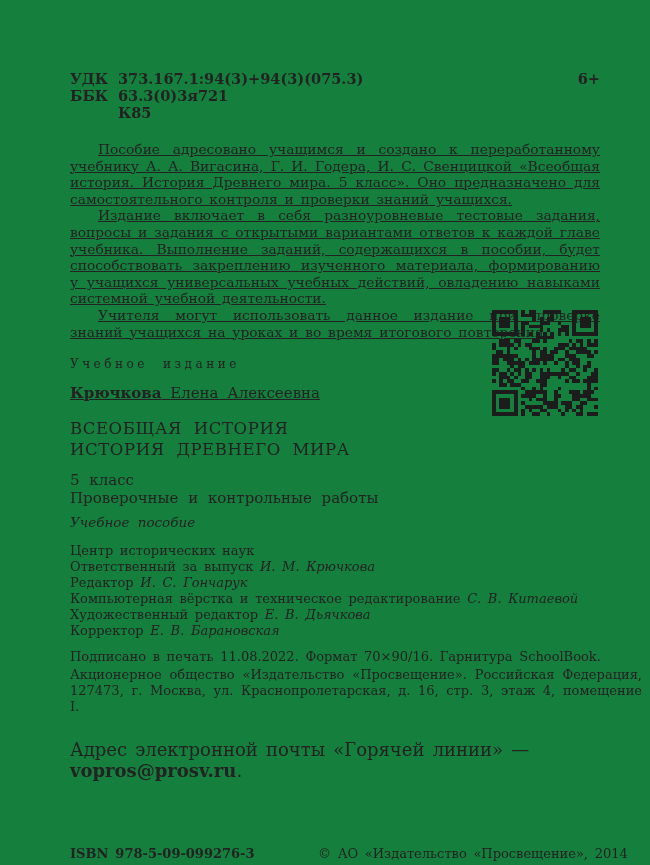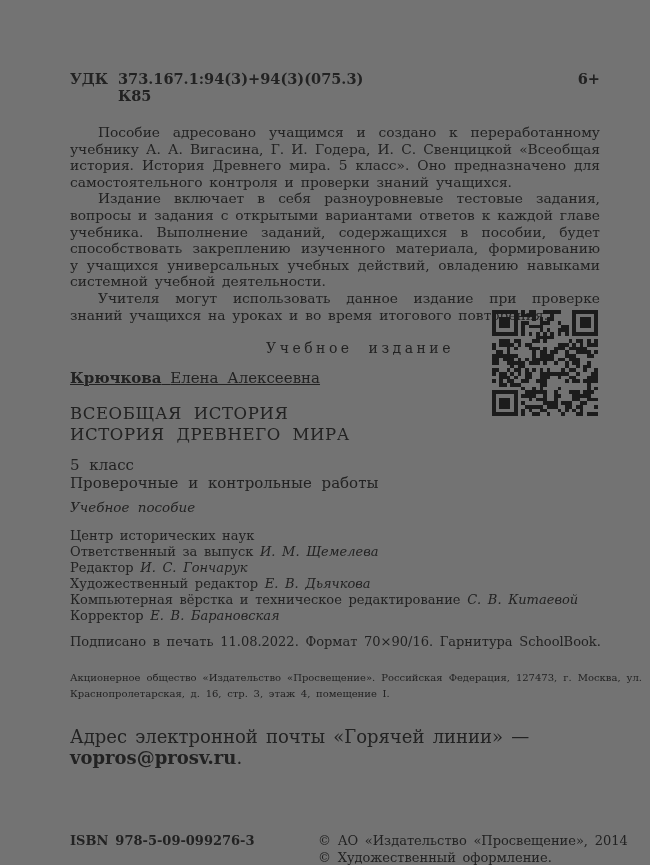--- a/index.html
+++ b/index.html
@@ -1,20 +1,20 @@
 <!DOCTYPE html>
 <html><head>
 <meta charset="utf-8">
 <style>
   html, body { margin: 0; padding: 0; background: #ffffff; }
   .page {
     position: relative;
     width: 650px;
     height: 865px;
-    background: #737373;
+    background: #15803d;
     box-sizing: border-box;
     padding: 70px 0 0 70px;
     font-family: "DejaVu Serif", "Liberation Serif", serif;
     color: #222222;
     overflow: hidden;
   }
 
   
   .udk-block {
     position: relative;
@@ -29,30 +29,30 @@
   .code-indent { margin-left: 48px; }
   .age-badge { position: absolute; top: 0; right: 0; font-weight: bold; }
 
   
   .annotation {
     width: 530px;
     margin-top: 20px;
     font-size: 13.8px;
     line-height: 16.6px;
     text-align: justify;
+    text-decoration: underline;
   }
   .annotation p { margin: 0; text-indent: 28px; word-spacing: 2.5px; }
 
   
   .edition-kind {
     margin-top: 17px;
-    font-size: 14px;
+    font-size: 12px;
     letter-spacing: 3.5px;
     word-spacing: 8px;
-    text-align: center;
   }
   .author-line { margin-top: 13px; font-size: 15px; word-spacing: 4px; text-decoration: underline; }
   .author-surname { font-weight: bold; }
   .book-title {
     margin-top: 16px;
     font-size: 16.5px;
     font-weight: normal;
     line-height: 21px;
     word-spacing: 6px;
     letter-spacing: 0.6px;
@@ -63,23 +63,23 @@
 
   
   .credits { margin-top: 13px; font-size: 13px; line-height: 16px; word-spacing: 2.5px; }
   .credit-name { font-style: italic; }
 
   
   .print-info { margin-top: 10px; font-size: 13px; line-height: 16px; word-spacing: 2.5px; }
   .blank-gap-small { display: inline-block; width: 34px; }
   .blank-gap-large { display: inline-block; width: 50px; }
   .publisher-block {
-    margin-top: 20px;
+    margin-top: 2px;
     width: 572px;
-    font-size: 10px;
+    font-size: 13px;
     line-height: 16px;
     text-align: justify;
     word-spacing: 2.5px;
   }
   .email-line { margin-top: 24px; font-size: 18px; word-spacing: 2.5px; }
   .email-address { font-weight: bold; }
 
   
   .footer {
     margin-top: 64px;
@@ -104,20 +104,23 @@
 </style>
 </head>
 <body>
 
 <div class="page">
 
   <div class="udk-block">
     <div class="udk-row">
       <span class="udk-label">УДК</span><span>373.167.1:94(3)+94(3)(075.3)</span>
     </div>
+    <div class="udk-row">
+      <span class="udk-label">ББК</span><span>63.3(0)3я721</span>
+    </div>
     <div class="code-indent">К85</div>
     <span class="age-badge">6+</span>
   </div>
 
   <div class="annotation">
     <p>Пособие адресовано учащимся и создано к переработанному учебнику А. А. Вигасина, Г. И. Годера, И. С. Свенцицкой «Всеобщая история. История Древнего мира. 5 класс». Оно предназначено для самостоятельного контроля и проверки знаний учащихся.</p>
     <p>Издание включает в себя разноуровневые тестовые задания, вопросы и задания с открытыми вариантами ответов к каждой главе учебника. Выполнение заданий, содержащихся в пособии, будет способствовать закреплению изученного материала, формированию у учащихся универсальных учебных действий, овладению навыками системной учебной деятельности.</p>
     <p>Учителя могут использовать данное издание при проверке знаний учащихся на уроках и во время итогового повторения.</p>
   </div>
 
@@ -134,33 +137,33 @@
   </div>
 
   <div class="grade-line">5 класс</div>
   <div class="subtitle-line">Проверочные и контрольные работы</div>
   <div class="edition-type">Учебное пособие</div>
 
   <div class="credits">
     <div>Центр исторических наук</div>
     <div>
       <span>Ответственный за выпуск</span>
-      <span class="credit-name">И. М. Щемелева</span>
+      <span class="credit-name">И. М. Крючкова</span>
     </div>
     <div>
       <span>Редактор</span>
       <span class="credit-name">И. С. Гончарук</span>
     </div>
     <div>
+      <span>Компьютерная вёрстка и техническое редактирование</span>
+      <span class="credit-name">С. В. Китаевой</span>
+    </div>
+    <div>
       <span>Художественный редактор</span>
       <span class="credit-name">Е. В. Дьячкова</span>
-    </div>
-    <div>
-      <span>Компьютерная вёрстка и техническое редактирование</span>
-      <span class="credit-name">С. В. Китаевой</span>
     </div>
     <div>
       <span>Корректор</span>
       <span class="credit-name">Е. В. Барановская</span>
     </div>
   </div>
 
   <div class="print-info">
     <div>Подписано в печать 11.08.2022. Формат 70×90/16. Гарнитура SchoolBook.</div>
   </div>

